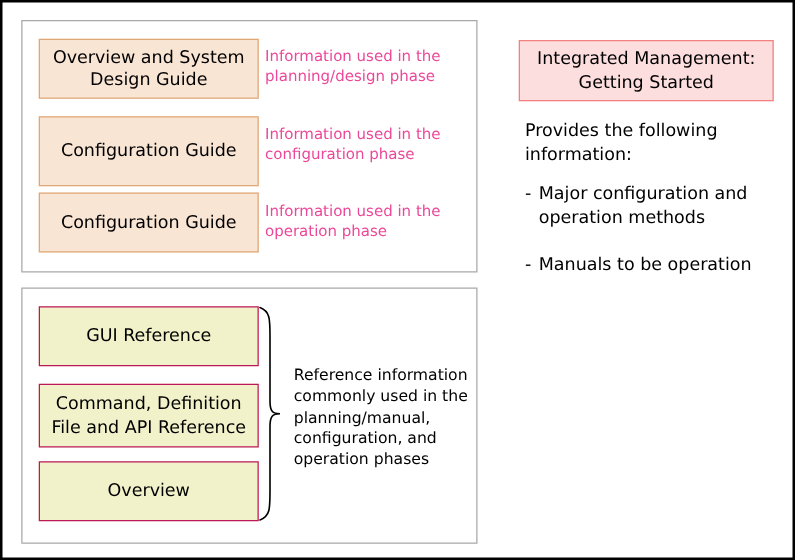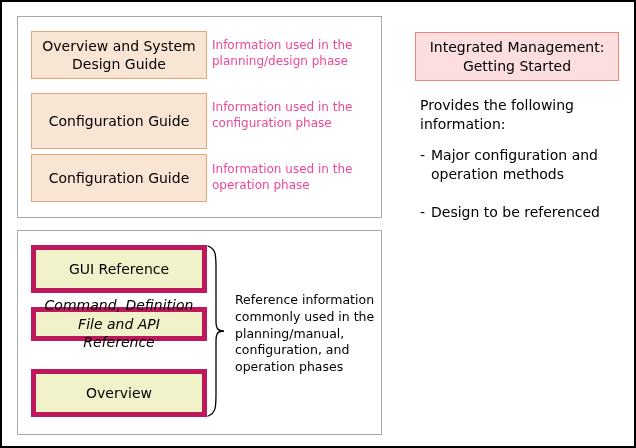--- a/index.html
+++ b/index.html
@@ -42,33 +42,33 @@
     color: #000000;
     line-height: 1.32;
     padding: 2px 6px;
   }
   .manual-box.orange {
     background: #f9e5d4;
     border: 1px solid #dfa878;
   }
   .manual-box.yellow {
     background: #f1f1ca;
-    border: 5px solid #be185d;
+    border: 1px solid #be185d;
   }
   .manual-box.pink {
     background: #fcdede;
     border: 1px solid #f2817f;
   }
 
   #box-overview      { left: 29px;  top: 29px;  width: 176px; height: 48px; }
   #box-configuration { left: 29px;  top: 91px;  width: 176px; height: 56px; }
   #box-administration{ left: 29px;  top: 152px; width: 176px; height: 48px; }
 
   #box-gui           { left: 29px;  top: 243px; width: 176px; height: 48px; }
-  #box-command       { left: 29px;  top: 305px; width: 176px; height: 34px; font-style: italic; }
+  #box-command       { left: 29px;  top: 305px; width: 176px; height: 51px; }
   #box-messages      { left: 29px;  top: 367px; width: 176px; height: 48px; }
 
   #box-getting-started { left: 413px; top: 30px; width: 204px; height: 49px; }
 
   
   .desc {
     position: absolute;
     font-size: 12px;
     color: #ec4899;
     line-height: 1.33;
@@ -158,18 +158,18 @@
 information:</div>
 
   <div class="right-text" id="right-bullets">
     <div class="bullet-row">
       <span class="bullet-dash">-</span>
       <span class="bullet-text">Major configuration and
   operation methods</span>
     </div>
     <div class="bullet-row">
       <span class="bullet-dash">-</span>
-      <span class="bullet-text">Design to be referenced</span>
+      <span class="bullet-text">Manuals to be operation</span>
     </div>
   </div>
 
 
 </div>
 
 </body></html>

